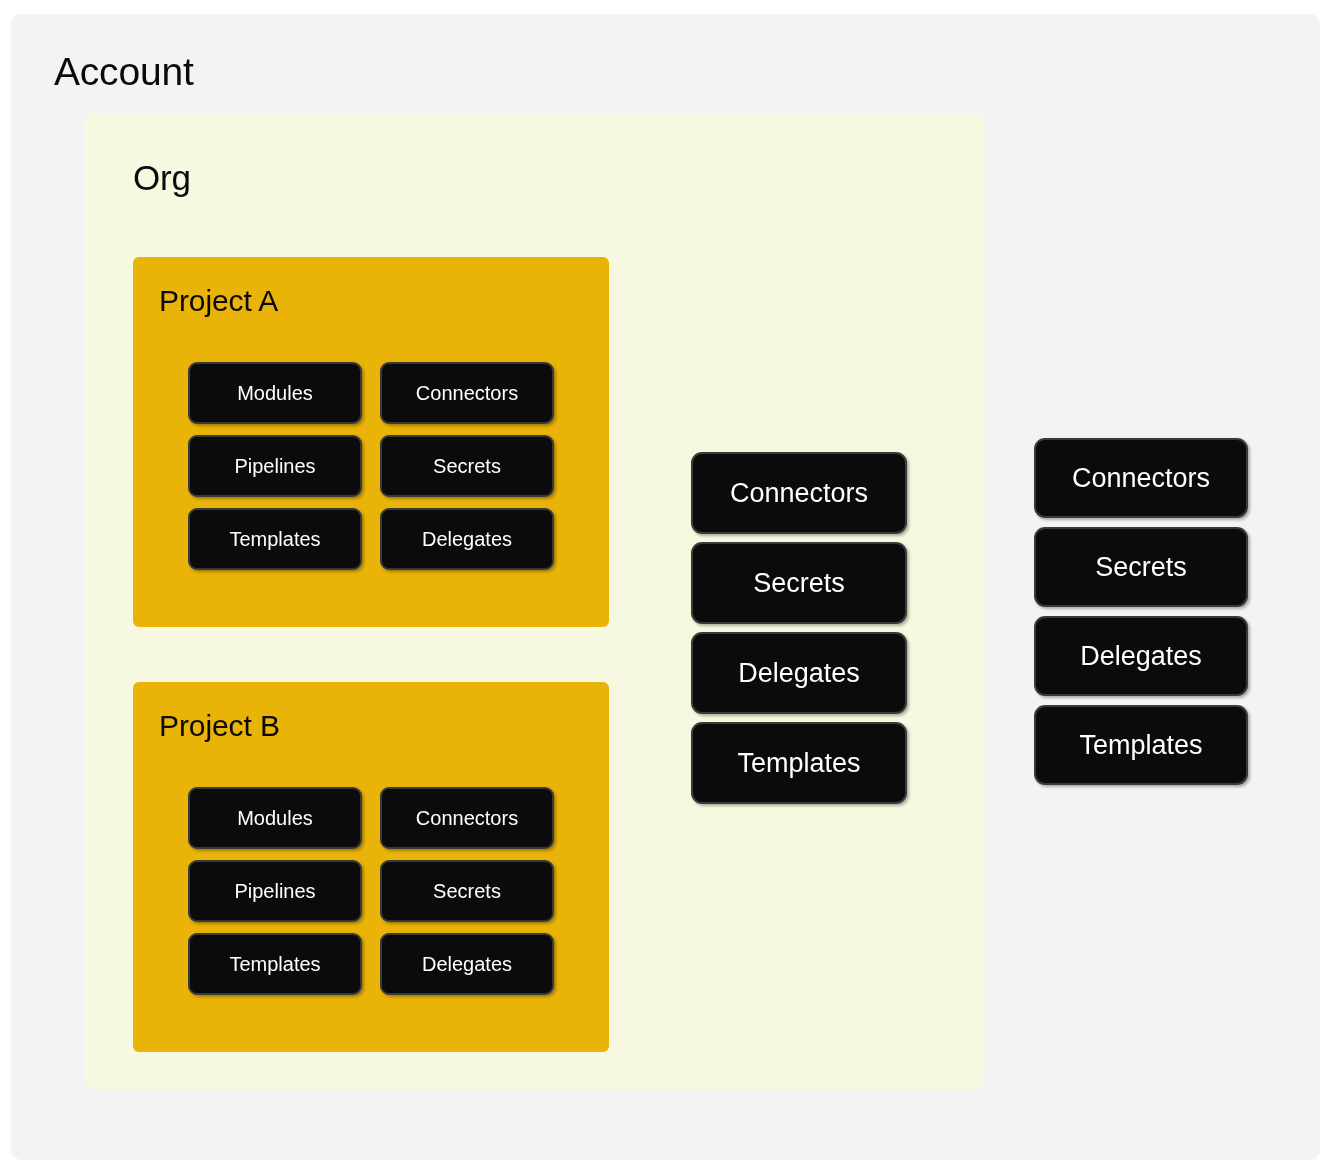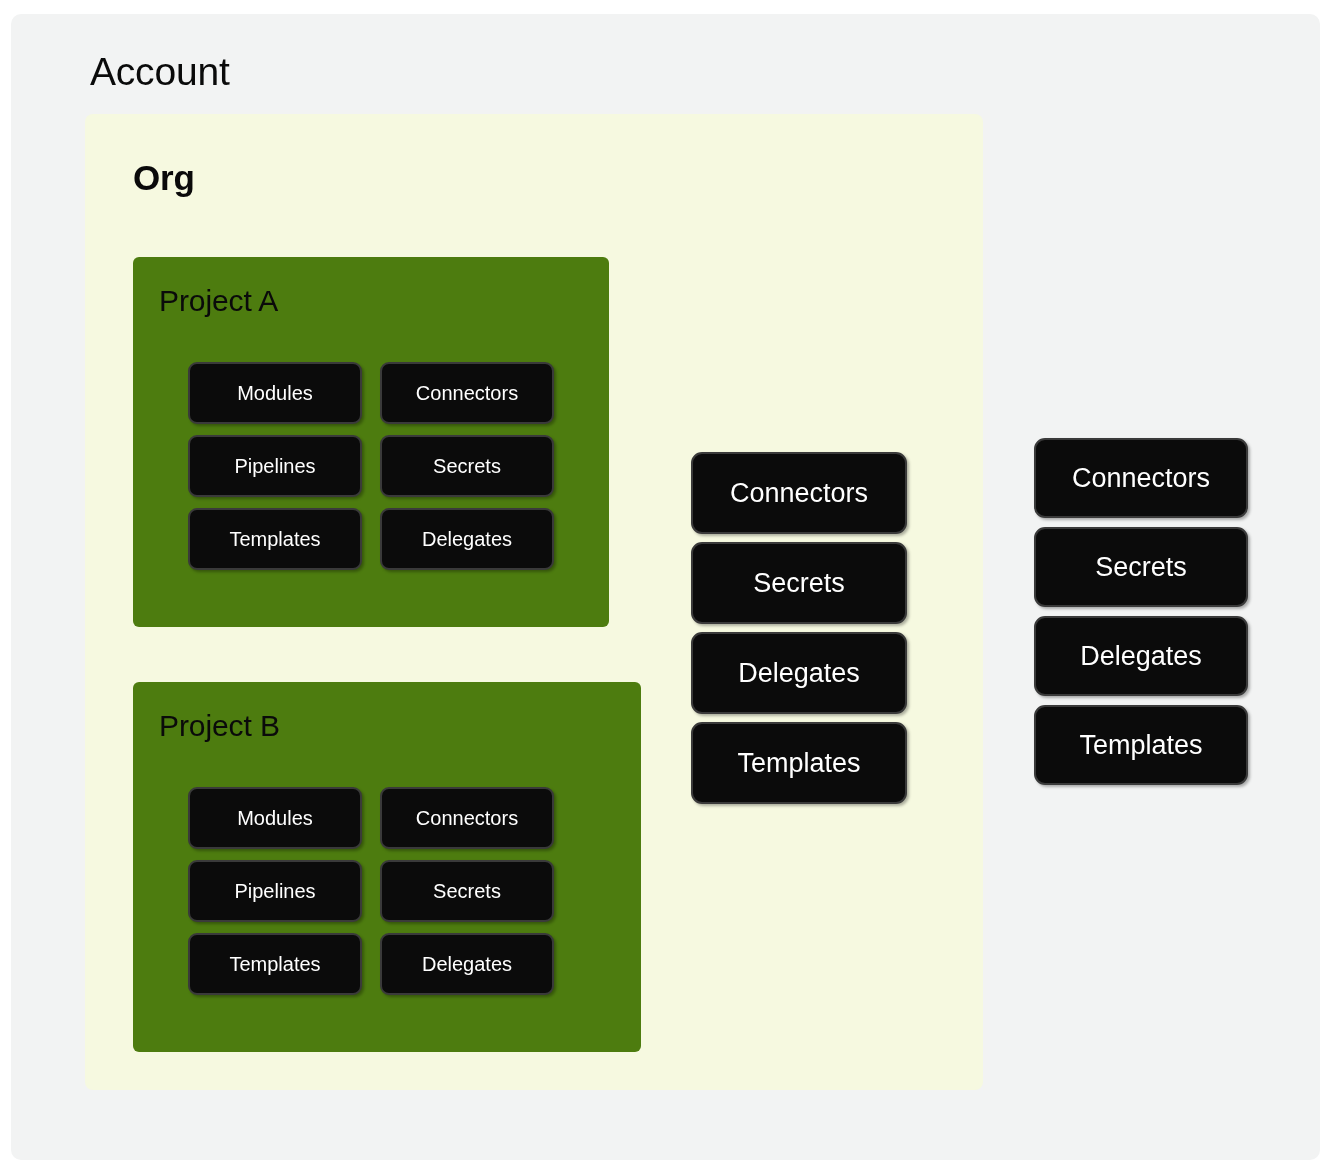--- a/index.html
+++ b/index.html
@@ -34,56 +34,55 @@
   .account-title {
     position: absolute;
     left: 43px;
     top: 38px;
     font-size: 39px;
     line-height: 1;
     color: #0a0a0a;
     font-weight: 400;
     letter-spacing: -0.2px;
     white-space: nowrap;
-    margin-left: 36px;
   }
 
   
   .org-panel {
     position: absolute;
     left: 74px;
     top: 100px;
     width: 898px;
     height: 976px;
     background: #f6f9e0;
     border-radius: 8px;
   }
   .org-title {
     position: absolute;
     left: 48px;
     top: 46px;
     font-size: 35px;
     line-height: 1;
     color: #0a0a0a;
-    font-weight: 700;
+    font-weight: 400;
     letter-spacing: -0.2px;
     white-space: nowrap;
   }
 
   
   .project-panel {
     position: absolute;
     left: 48px;
     width: 476px;
     height: 370px;
-    background: #4d7c0f;
+    background: #eab308;
     border-radius: 6px;
   }
   .project-a { top: 143px; }
-  .project-b { top: 568px; padding-left: 32px; }
+  .project-b { top: 568px; }
 
   .project-title {
     position: absolute;
     left: 26px;
     top: 29px;
     font-size: 30px;
     line-height: 1;
     color: #0a0a0a;
     font-weight: 400;
     letter-spacing: -0.1px;

